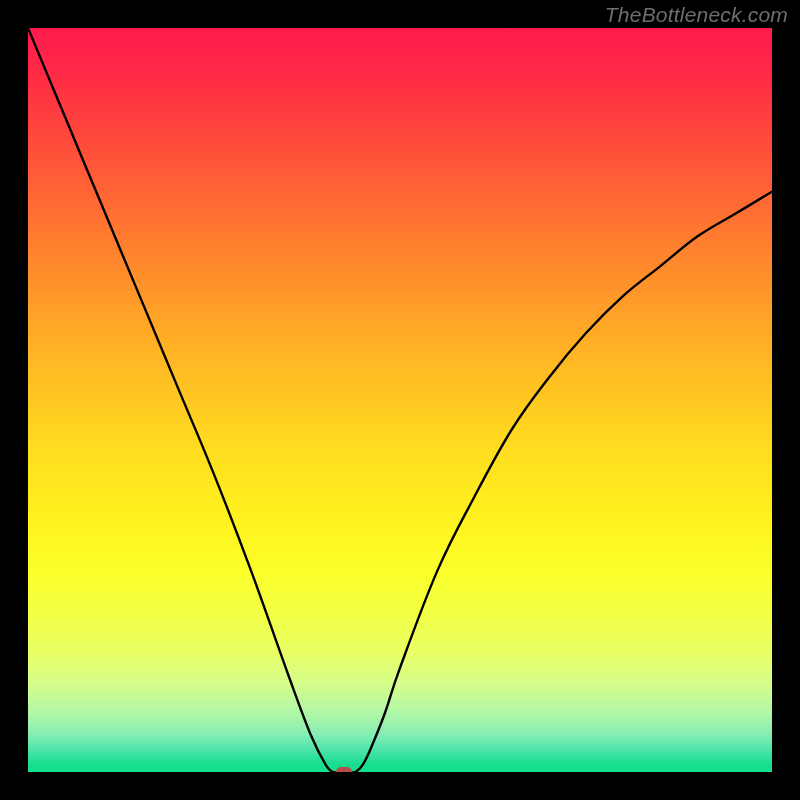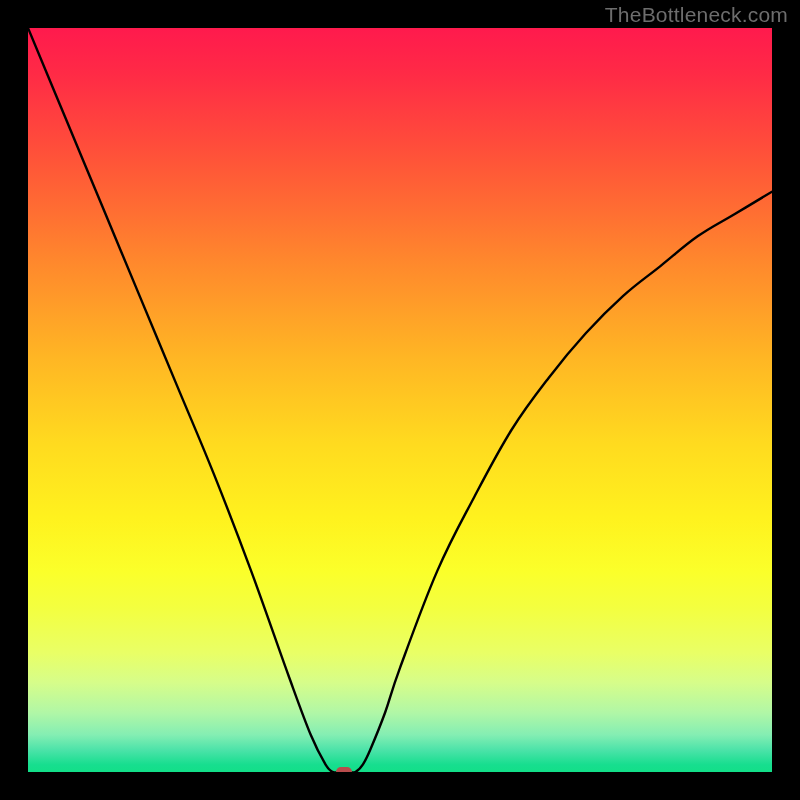--- a/index.html
+++ b/index.html
@@ -11,20 +11,21 @@
     overflow: hidden;
     font-family: Arial, Helvetica, sans-serif;
   }
   .frame {
     position: absolute;
     left: 0;
     top: 0;
     width: 800px;
     height: 800px;
     background: #000;
+    font-style: italic;
   }
   .plot {
     position: absolute;
     left: 28px;
     top: 28px;
     width: 744px;
     height: 744px;
     overflow: hidden;
   }
   .gradient {

